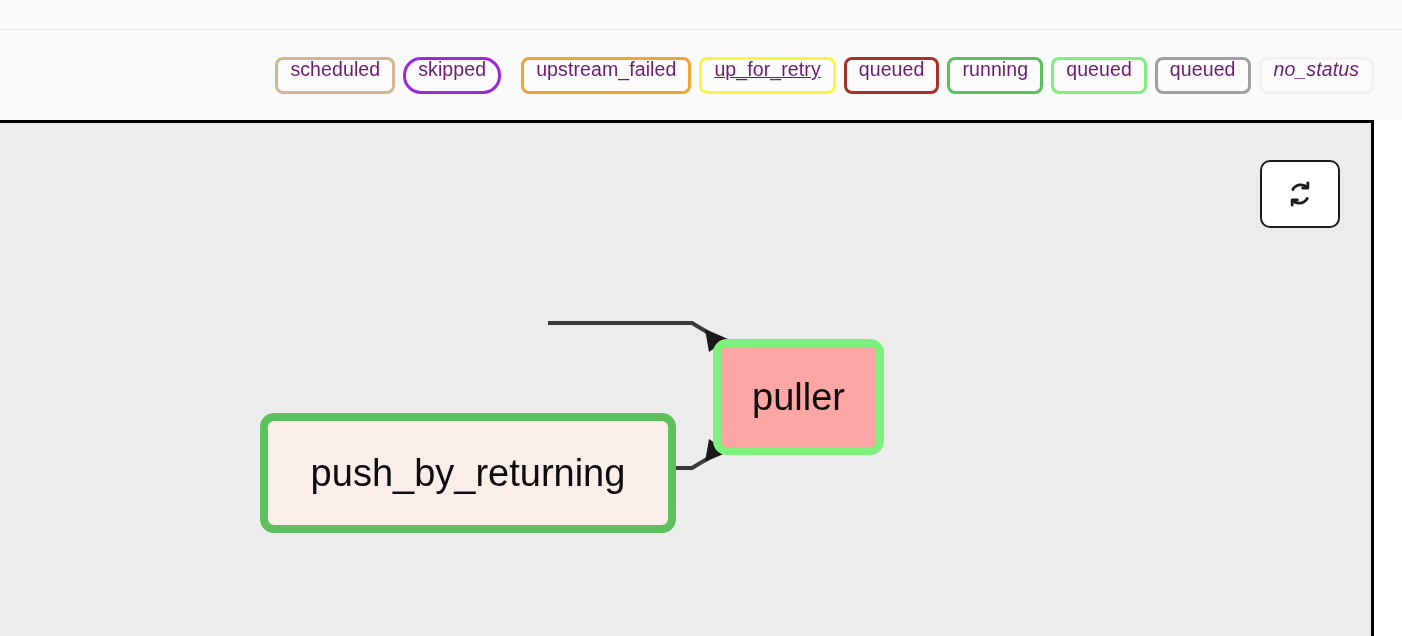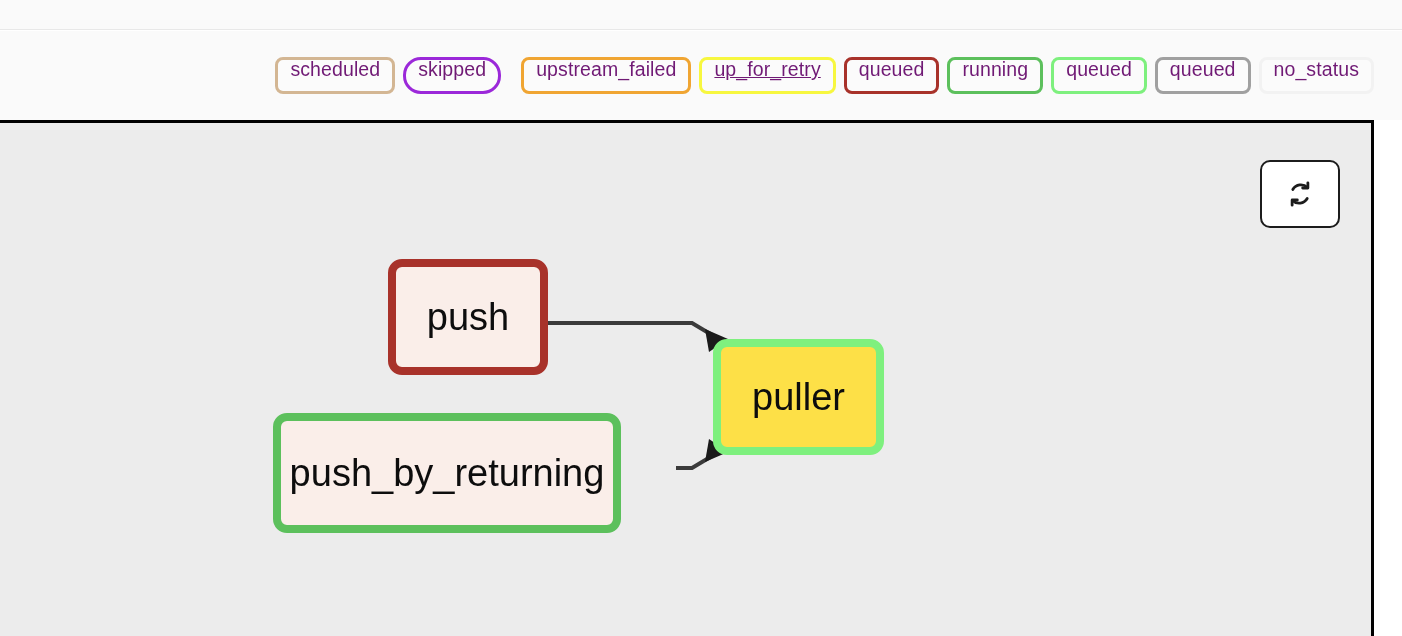--- a/index.html
+++ b/index.html
@@ -122,21 +122,21 @@
   .node-label {
     color: #0d0d0d;
     font-size: 38px;
     line-height: 1;
     white-space: nowrap;
     user-select: none;
   }
 
   
   #node-push       { left: 388px; top: 136px; width: 160px; height: 116px; border-width: 8px; border-color: #a8322a; }
-  #node-pbr        { left: 273px; top: 290px; width: 348px; height: 120px; border-width: 8px; border-color: #5cc05c; }
+  #node-pbr        { left: 260px; top: 290px; width: 416px; height: 120px; border-width: 8px; border-color: #5cc05c; }
   #node-puller     { left: 713px; top: 216px; width: 171px; height: 116px; border-width: 8px; border-color: #7ef07e; }
 </style>
 </head>
 <body>
 
 <div class="top-strip"></div>
 
 <div class="legend-bar">
   <div class="legend-items" id="legend-items">
       <div class="legend-chip" style="border-color: rgb(211, 182, 147);">
@@ -156,46 +156,43 @@
       </div>
       <div class="legend-chip" style="border-color: rgb(92, 192, 92);">
         <span>running</span>
       </div>
       <div class="legend-chip" style="border-color: rgb(126, 240, 126);">
         <span>queued</span>
       </div>
       <div class="legend-chip" style="border-color: rgb(160, 160, 160);">
         <span>queued</span>
       </div>
-      <div class="legend-chip" style="border-color: rgb(242, 242, 242);">
+      <div class="legend-chip" style="border-color: rgb(242, 242, 242); font-style: italic;">
         <span>no_status</span>
       </div>
     </div>
 </div>
 
 <div class="graph-canvas">
 
   <svg class="graph-svg" viewBox="0 0 1374 516" xmlns="http://www.w3.org/2000/svg">
     <g fill="none" stroke="#3b3b3b" stroke-width="4">
       <path d="M 548 200 L 692 200 L 712 212"></path>
       <path d="M 676 345 L 692 345 L 712 333"></path>
     </g>
     <polygon points="705,206 728,216 709,229" fill="#1a1a1a"></polygon>
     <polygon points="705,339 728,329 709,316" fill="#1a1a1a"></polygon>
   </svg>
 
-  <div class="node-box" id="node-push" style="border-color: rgb(168, 50, 42); background: rgb(250, 238, 233);">
-    <span class="node-label">push</span>
-  </div>
 
   <div class="node-box" id="node-pbr" style="border-color: rgb(92, 192, 92); background: rgb(250, 238, 233);">
     <span class="node-label">push_by_returning</span>
   </div>
 
-  <div class="node-box" id="node-puller" style="border-color: rgb(126, 240, 126); background: #fde047;">
+  <div class="node-box" id="node-puller" style="border-color: rgb(126, 240, 126); background: #fca5a5;">
     <span class="node-label">puller</span>
   </div>
 
   <div class="refresh-button">
     <span>
       <svg width="32" height="32" viewBox="0 0 24 24" fill="none" stroke="#1c1c1c" stroke-width="2.1" stroke-linecap="round" stroke-linejoin="round">
         <path d="M17.6 7.2 A7 7 0 0 0 6.6 8.6"></path>
         <polyline points="17.9 3.6 17.9 7.5 14.0 7.5"></polyline>
         <path d="M6.4 16.8 A7 7 0 0 0 17.4 15.4"></path>
         <polyline points="6.1 20.4 6.1 16.5 10.0 16.5"></polyline>

